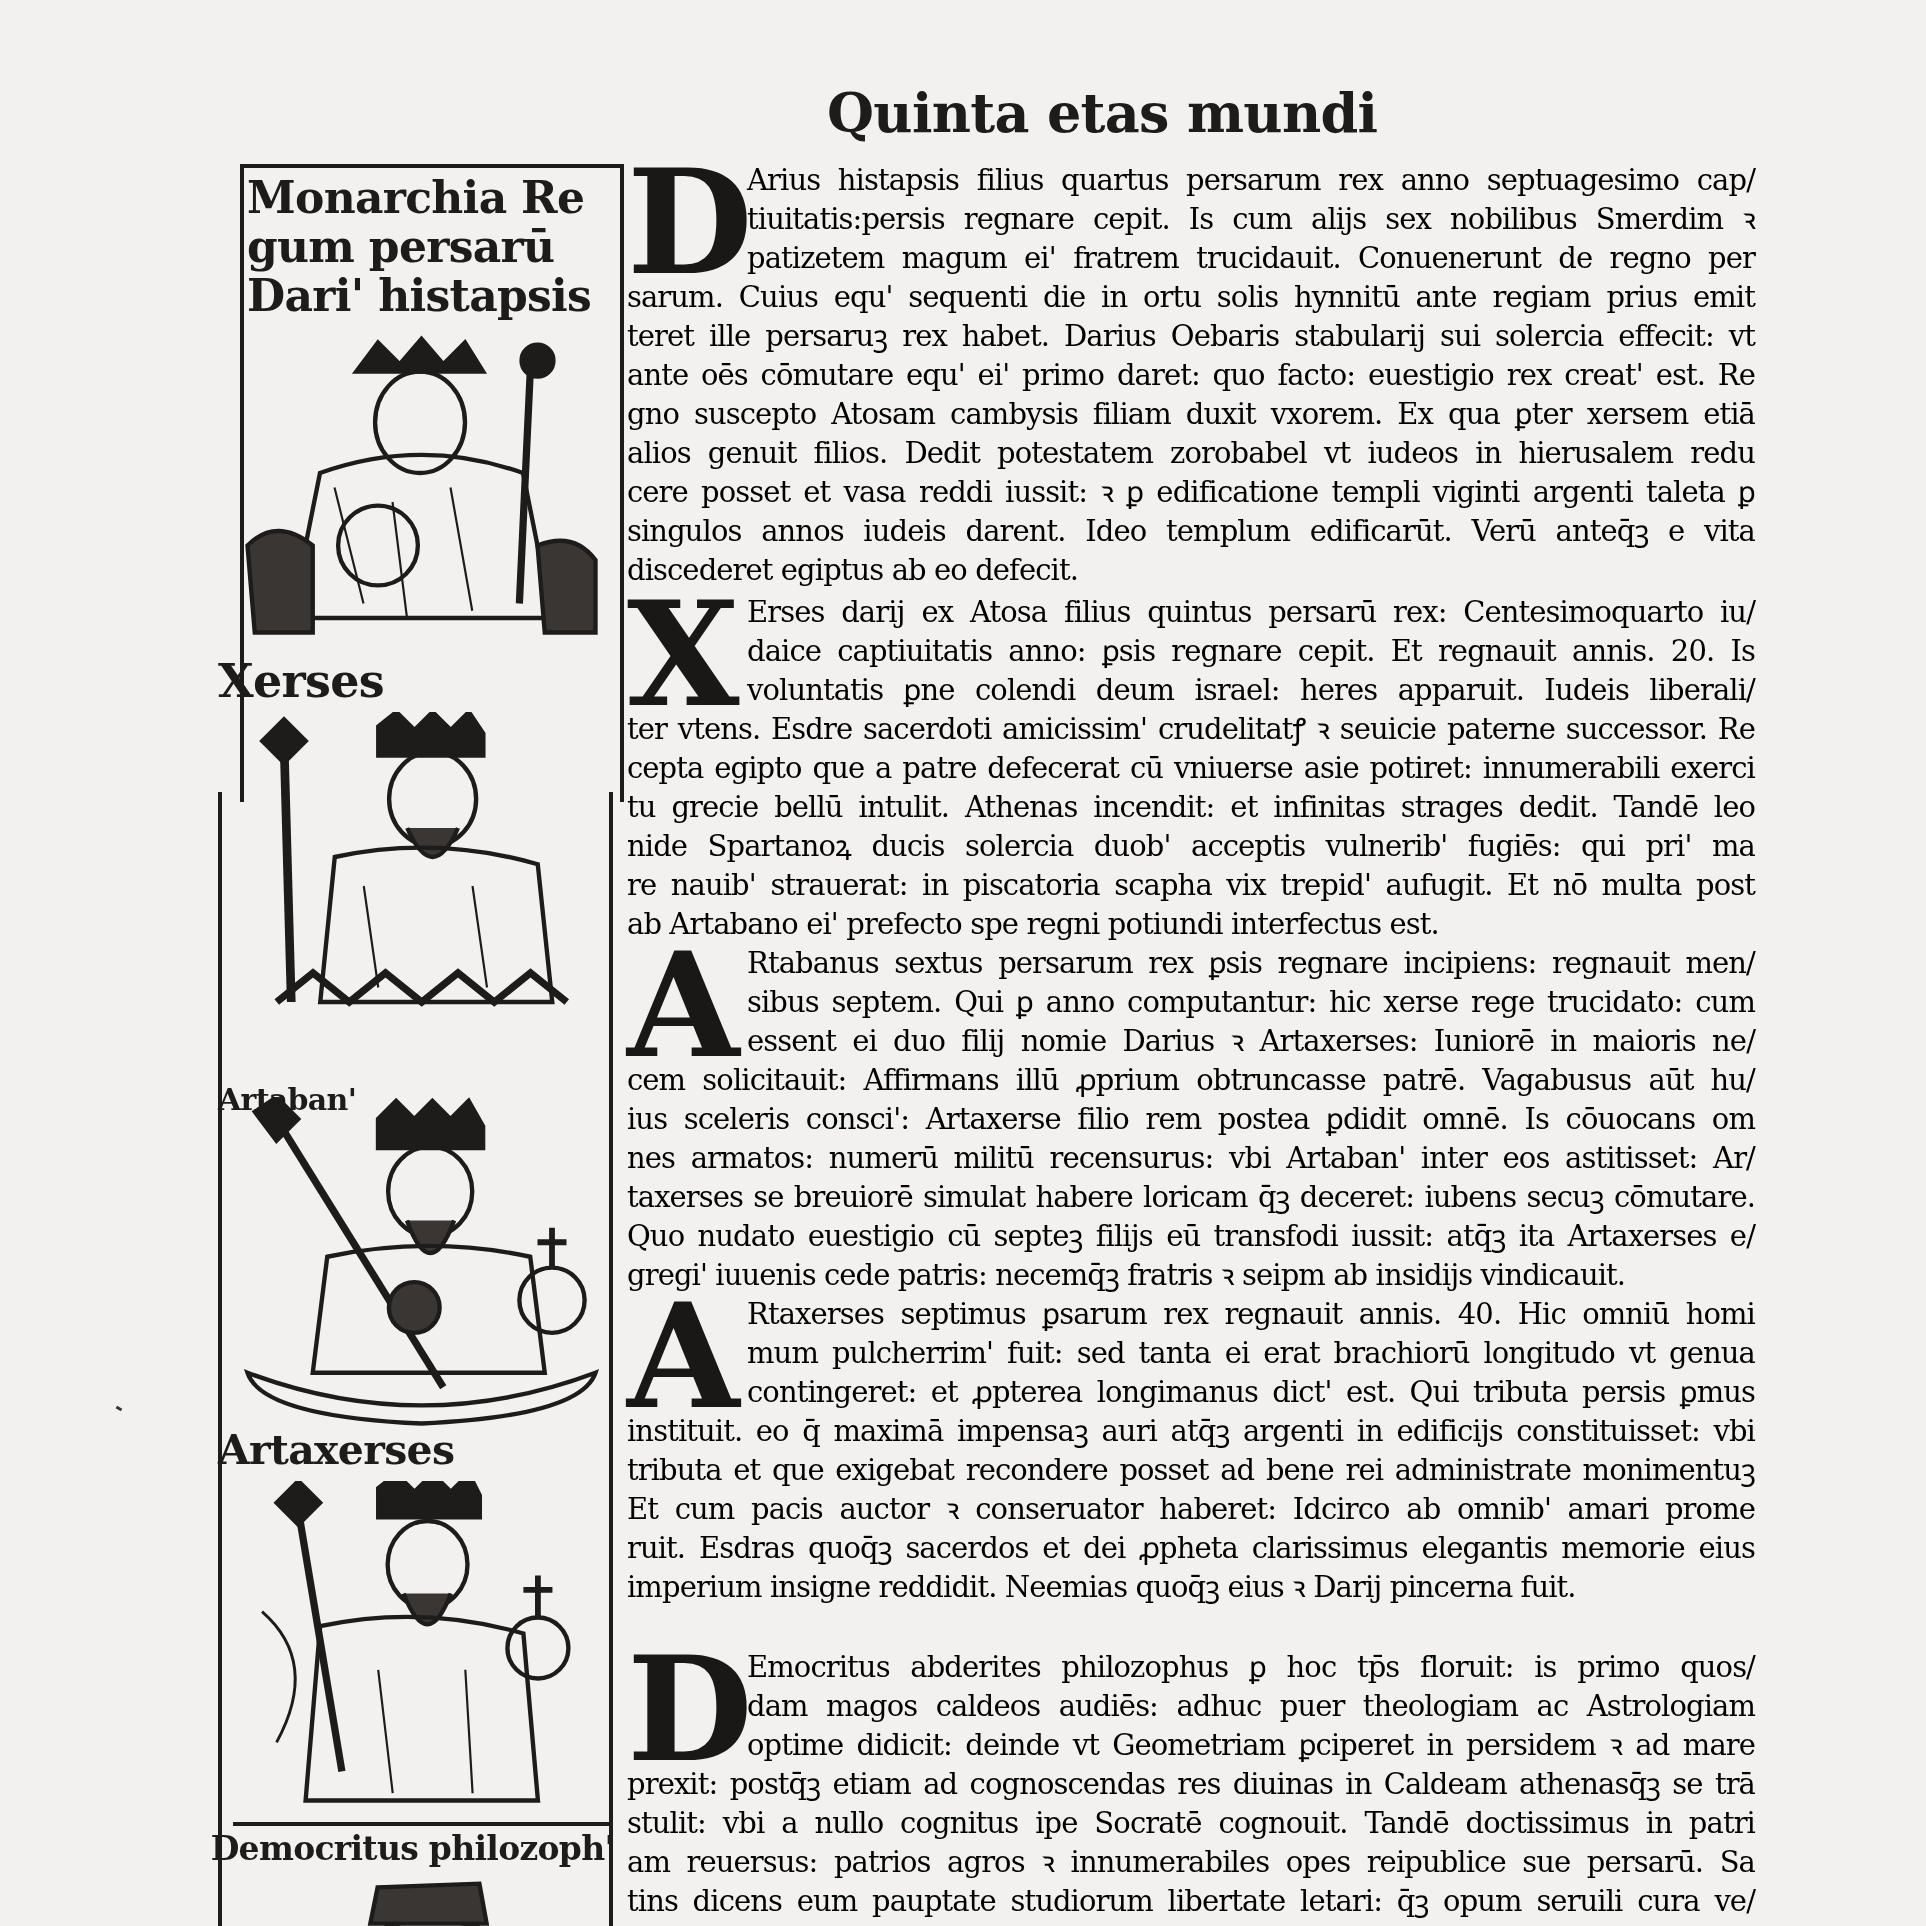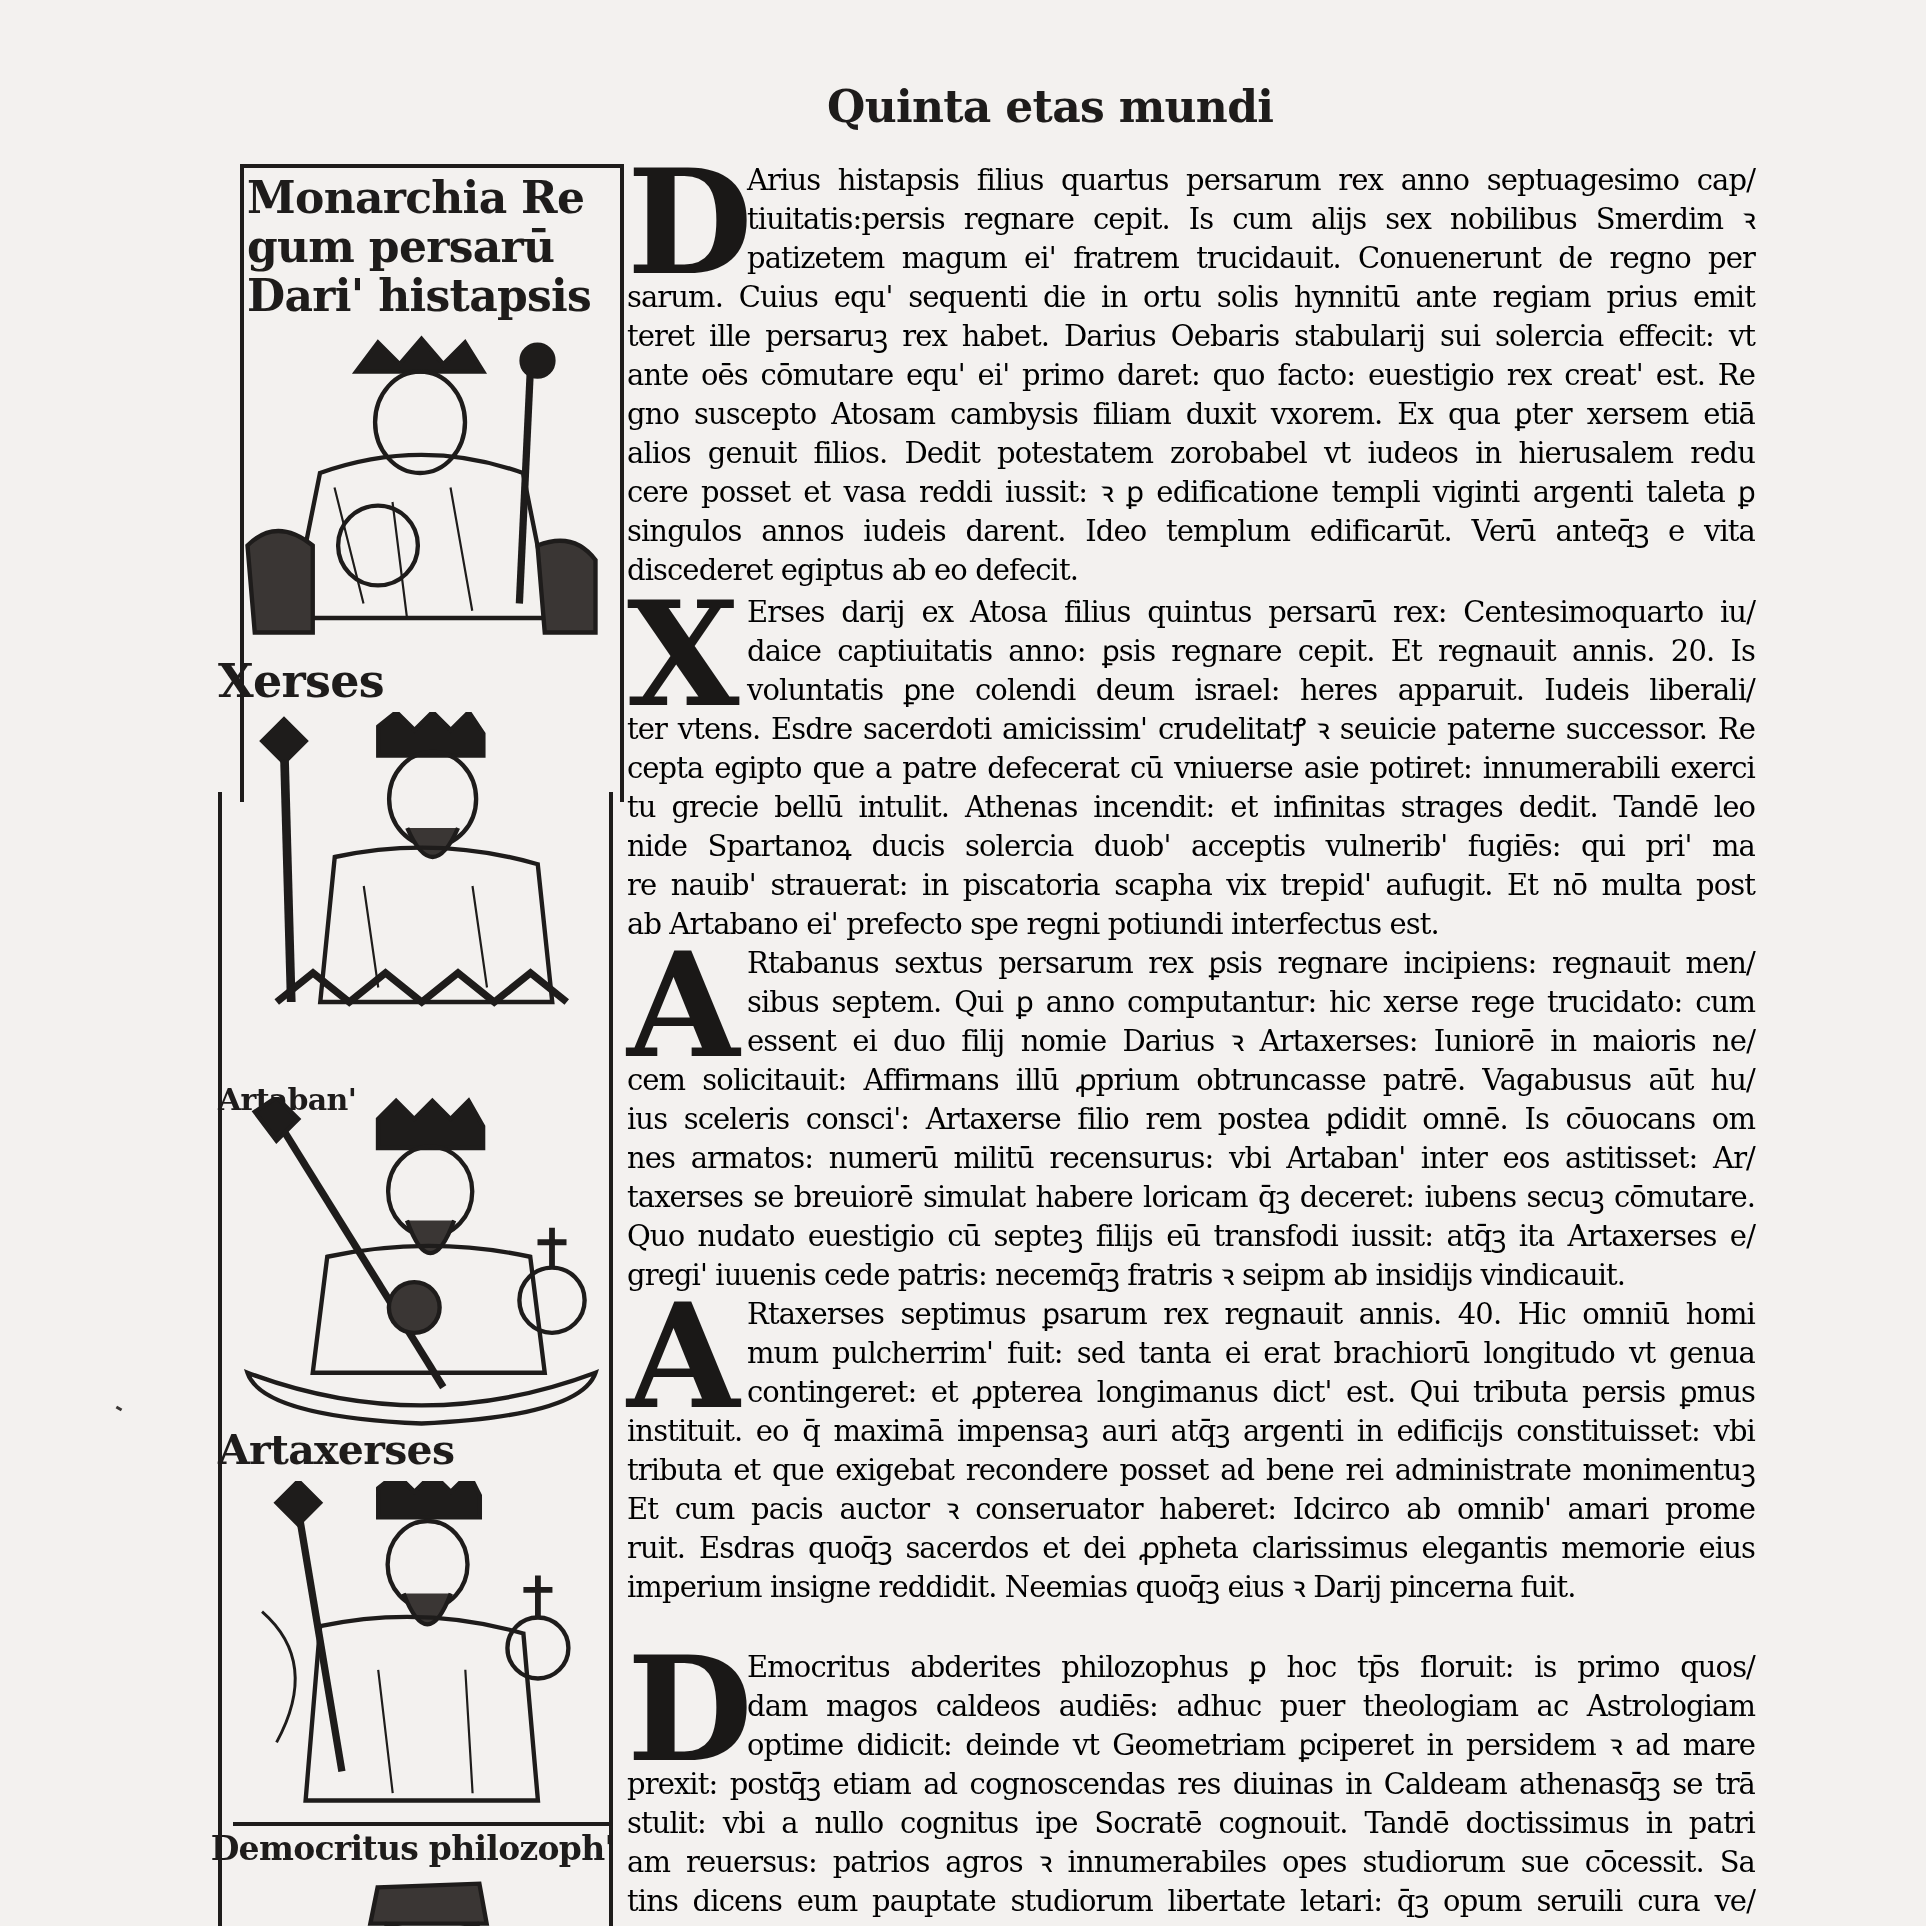--- a/index.html
+++ b/index.html
@@ -6,21 +6,21 @@
   body {
     width: 1926px; height: 1926px; overflow: hidden;
     background: #f3f1ef;
     position: relative;
     font-family: "DejaVu Serif", serif;
     color: #1d1b1a;
   }
   .page-title {
     position: absolute; left: 827px; top: 81px;
     font-family: "DejaVu Serif", serif;
-    font-size: 44px; font-weight: bold; letter-spacing: -0.7px;
+    font-size: 54px; font-weight: bold; letter-spacing: -0.7px;
     color: #1e1c1b;
   }
   
   .left-col { position: absolute; left: 218px; top: 161px; width: 406px; height: 1765px; }
   .frame {
     position: absolute; border: 4.4px solid #1e1c1b; box-sizing: border-box;
   }
   .frame.f1 { left: 22px; top: 2.9px; width: 384px; height: 638px; border-bottom: none; }
   .frame.f2 { left: 0px; top: 631px; width: 395px; height: 1197px; border-top: none; }
   .frame-bottom { position: absolute; left: 14.5px; top: 1661px; width: 377px; height: 4.4px; background:#1e1c1b; }
@@ -218,18 +218,18 @@
     <span class="line last">imperium insigne reddidit. Neemias quoq̄ꝫ eius ꝛ Darij pincerna fuit.</span>
   </div>
 
   <div class="para p5 indent">
     <span class="initial">D</span>
     <span class="line ind">Emocritus abderites philozophus ꝑ hoc tp̄s floruit: is primo quos/</span>
     <span class="line ind">dam magos caldeos audiēs: adhuc puer theologiam ac Astrologiam</span>
     <span class="line ind">optime didicit: deinde vt Geometriam ꝑciperet in persidem ꝛ ad mare</span>
     <span class="line">prexit: postq̄ꝫ etiam ad cognoscendas res diuinas in Caldeam athenasq̄ꝫ se trā</span>
     <span class="line">stulit: vbi a nullo cognitus ipe Socratē cognouit. Tandē doctissimus in patri</span>
-    <span class="line">am reuersus: patrios agros ꝛ innumerabiles opes studiorum sue cōcessit. Sa</span>
+    <span class="line">am reuersus: patrios agros ꝛ innumerabiles opes reipublice sue persarū. Sa</span>
     <span class="line">tins dicens eum pauptate studiorum libertate letari: q̄ꝫ opum seruili cura ve/</span>
     <span class="line">xari. Nam in hortulo suo iuxta vrbis muros ad contemplandas rerum natu</span>
   </div>
 </div>
 
 
 </body></html>

